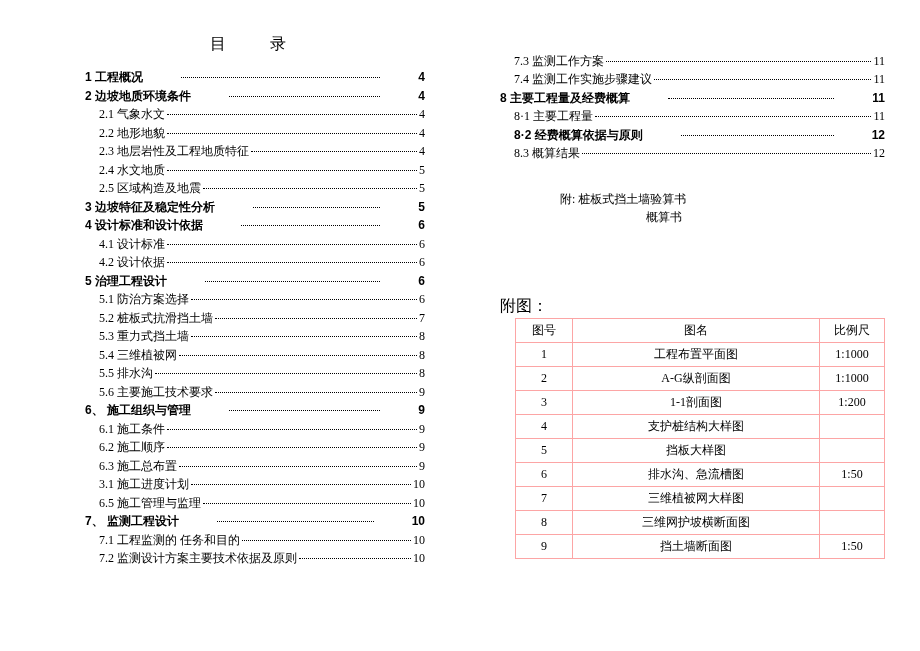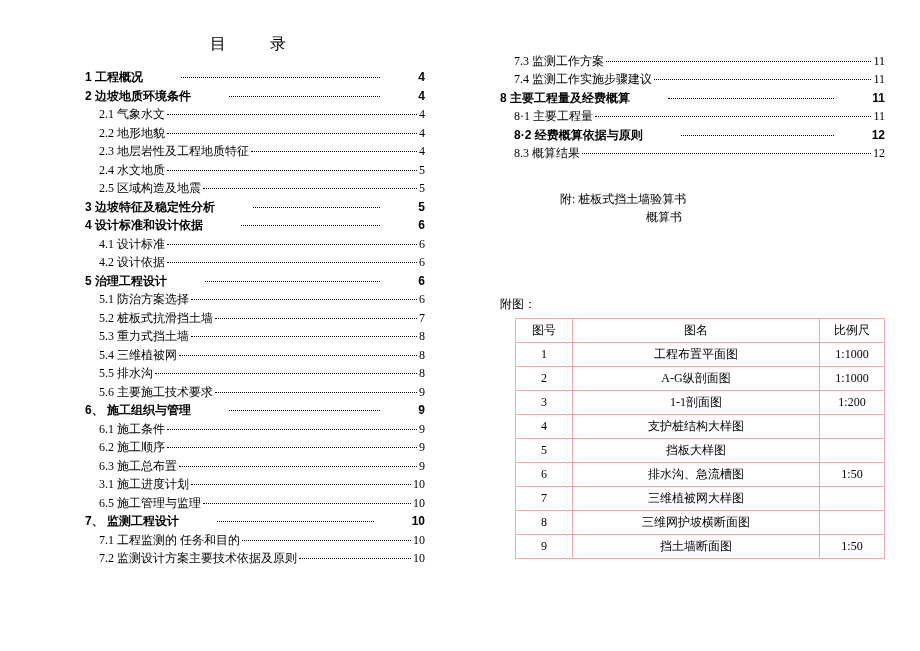--- a/index.html
+++ b/index.html
@@ -8,21 +8,21 @@
   .col-right{position:absolute;left:500px;top:50px;width:385px;}
   .title{text-align:center;font-size:16px;font-family:"SimHei","STHeiti",sans-serif;letter-spacing:14px;margin:4px 0 14px 0;font-weight:400;}
   .toc-item{display:flex;align-items:baseline;margin:2.5px 0;line-height:16px;white-space:nowrap;}
   .toc-item.bold{font-family:"SimHei","STHeiti",sans-serif;font-weight:700;gap:36px;}
   .lbl{flex:none;}
   .dots{flex:1;border-bottom:1.5px dotted #000;margin:0 2px;transform:translateY(-3px);}
   .pg{flex:none;}
   .indent-1{margin-left:14px;}
   .fujian{margin:30px 0 4px 60px;}
   .fu-line{margin-left:86px;line-height:19px;}
-  .futu-label{position:absolute;left:500px;top:296px;font-size:12px;}
+  .futu-label{position:absolute;left:500px;top:296px;font-size:16px;}
   .tbl{position:absolute;left:515px;top:318px;border-collapse:collapse;width:370px;font-size:12px;}
   .tbl td{border:1px solid #fca5a5;text-align:center;height:21px;padding:1px 2px;}
   .tbl .c-no{width:52px;}
   .tbl .c-scale{width:60px;}
 </style>
 </head>
 <body>
 
 <div class="page">
 

